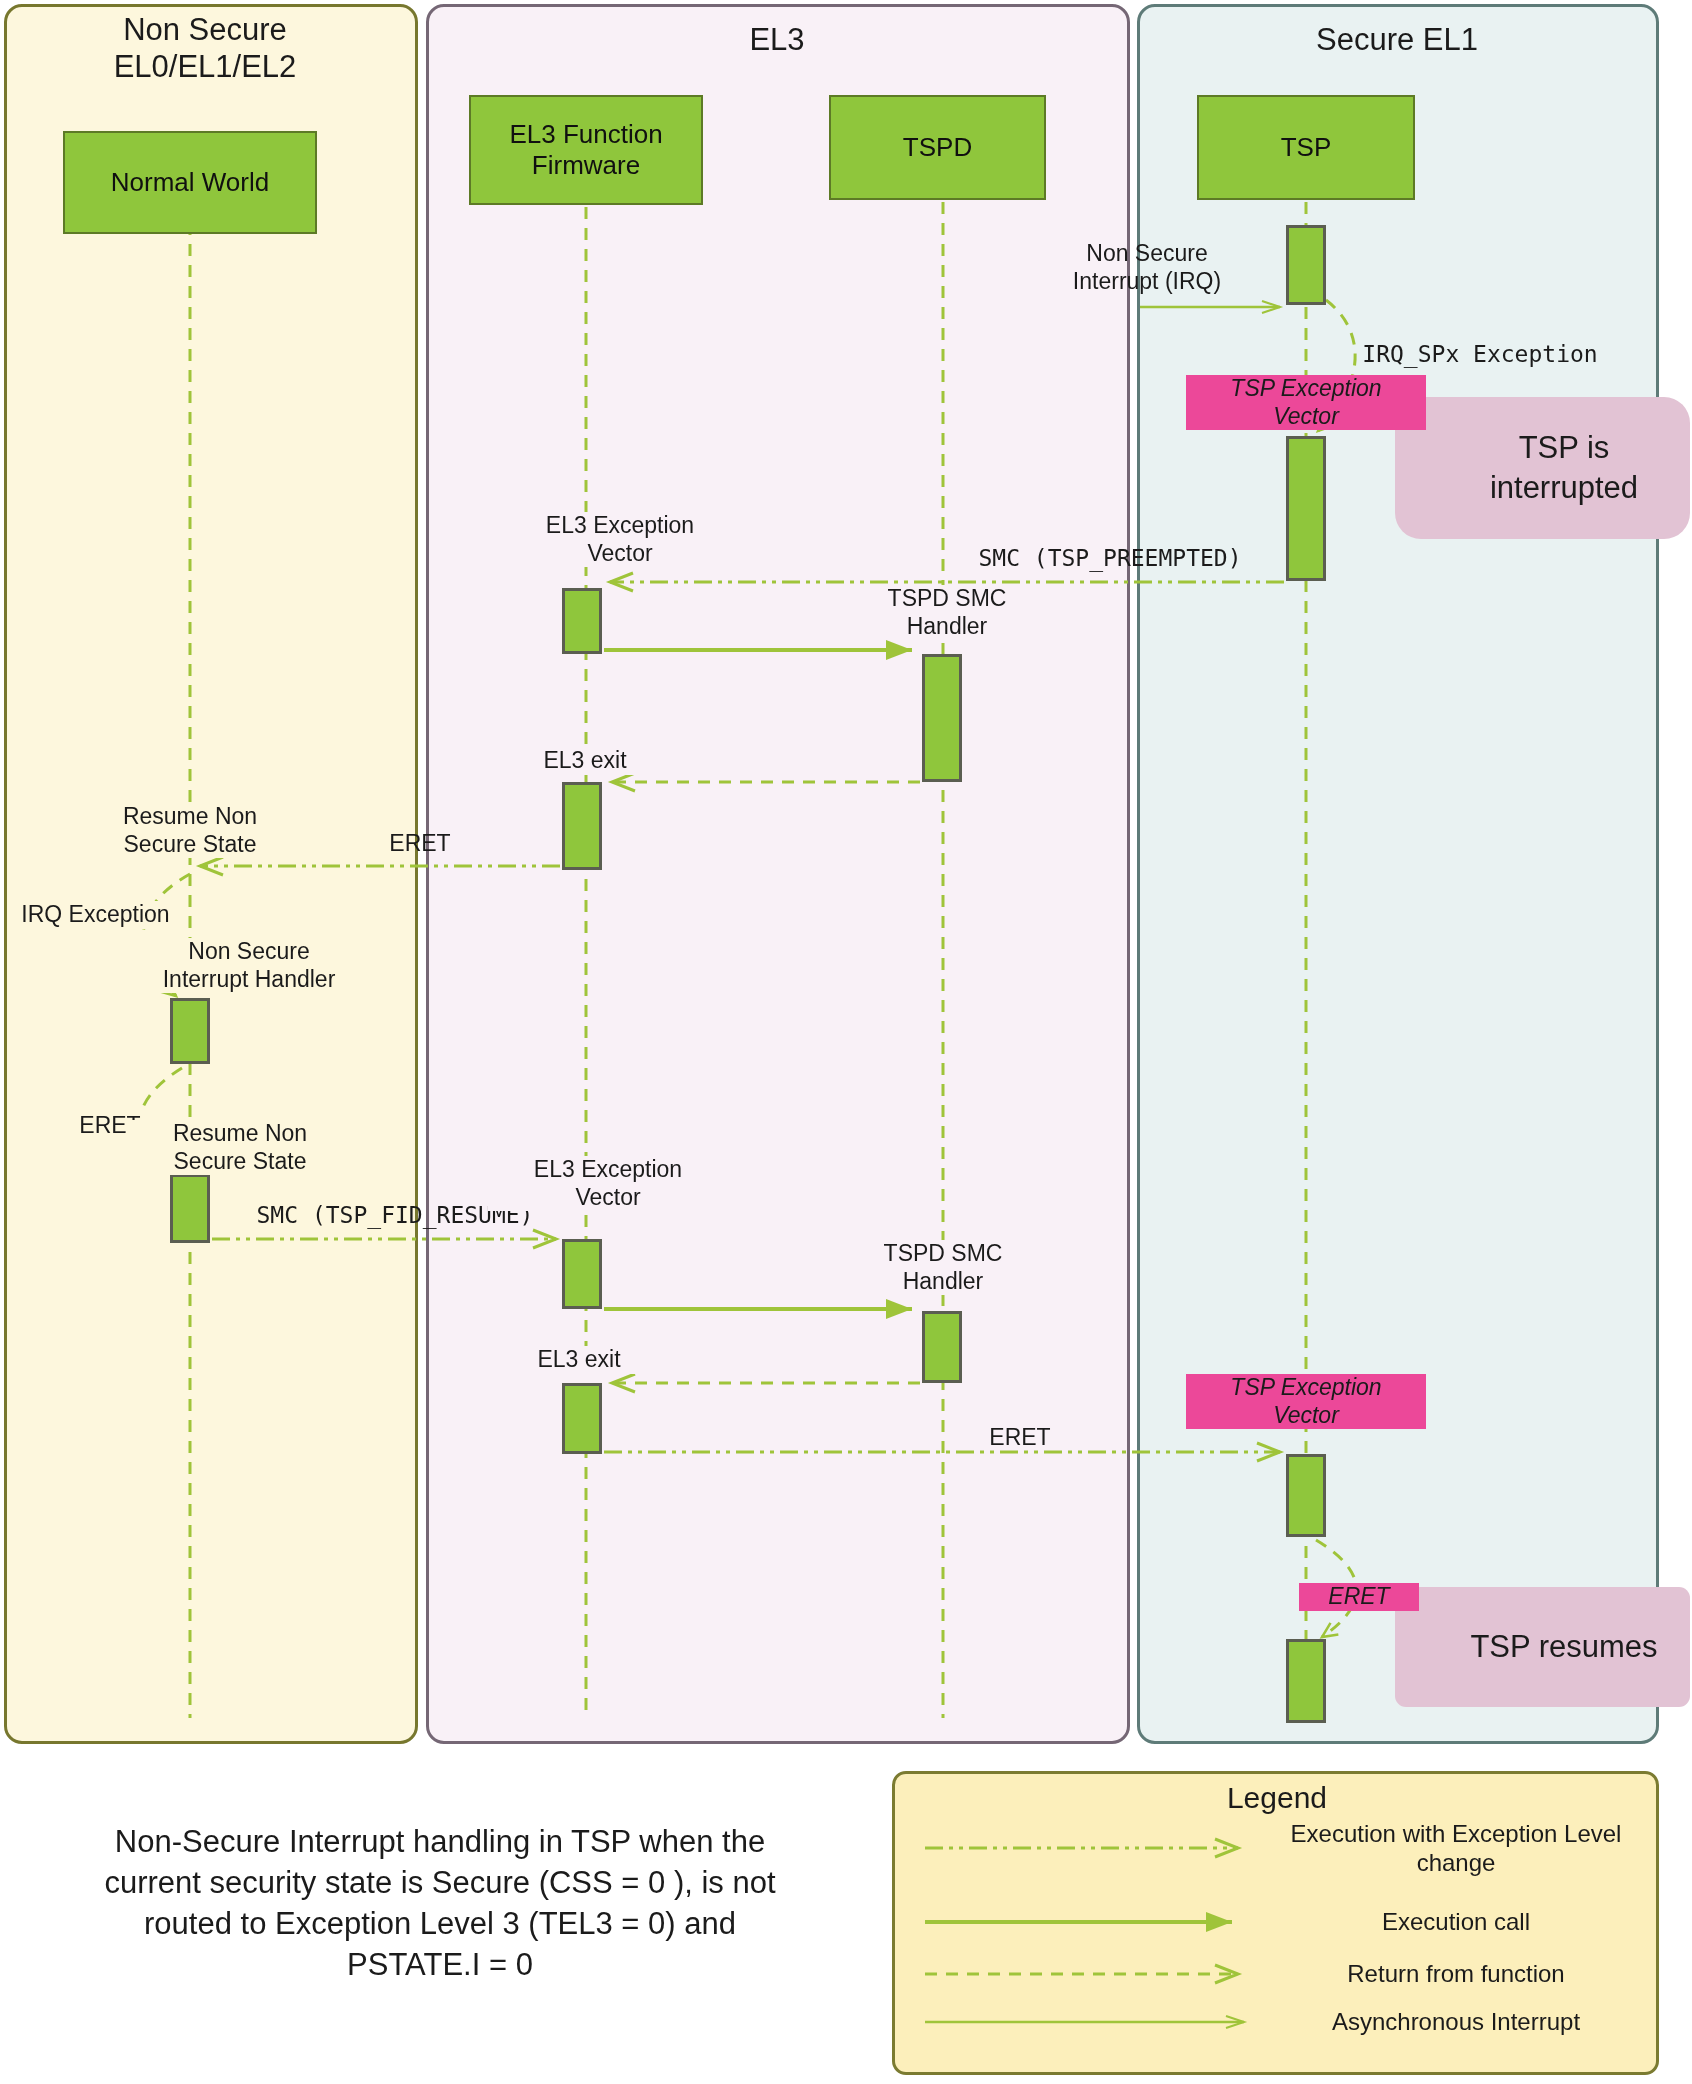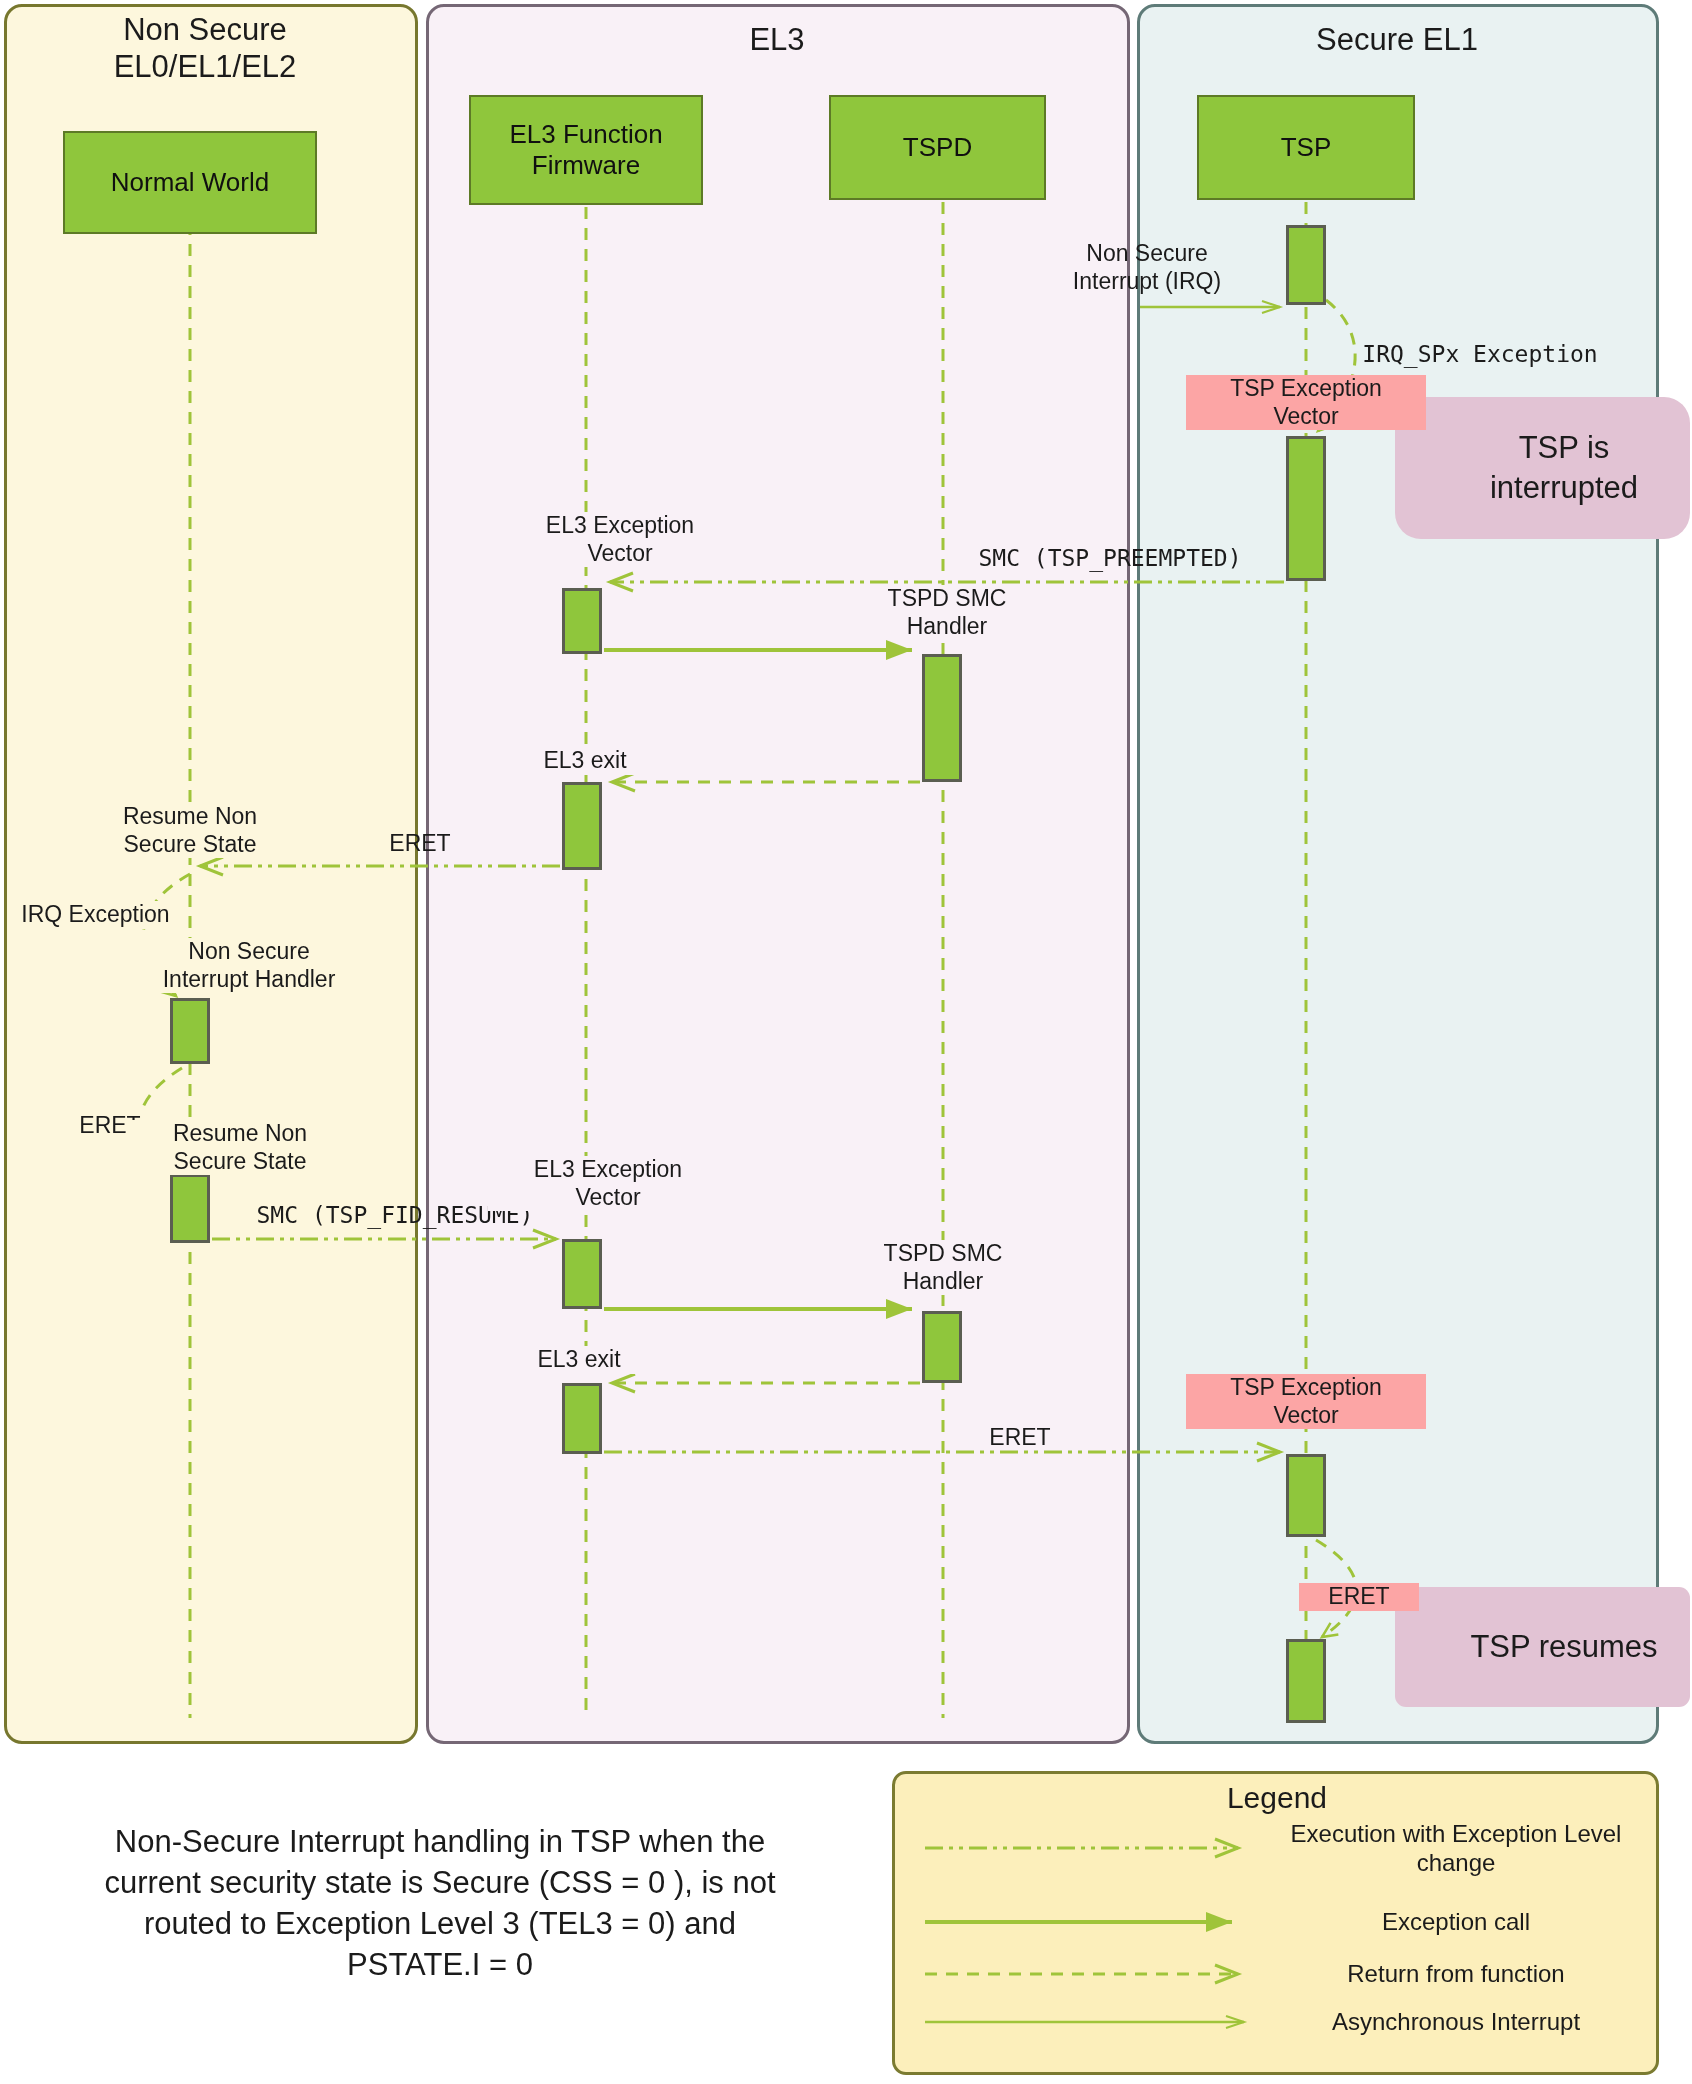--- a/index.html
+++ b/index.html
@@ -14,21 +14,21 @@
   .lane-title{position:absolute;text-align:center;font-size:31px;line-height:1.18;white-space:pre-line;z-index:3;}
   .actor{
     position:absolute;background:#8fc63c;border:2px solid #5d7a26;display:flex;align-items:center;justify-content:center;
     text-align:center;white-space:pre-line;font-size:26px;line-height:1.2;z-index:3;color:#101010;box-sizing:border-box;
   }
   .act{position:absolute;width:40px;background:#8fc63c;border:3px solid #5b5e51;z-index:2;box-sizing:border-box;}
   .label{position:absolute;text-align:center;white-space:pre-line;font-size:23px;line-height:1.2;z-index:3;}
   .mono{font-family:"DejaVu Sans Mono",monospace;font-size:23px;}
   .bg1{background:#fdf7dd;}
   .bg2{background:#f9f1f7;}
-  .bg3{background:#fca5a5;}
+  .bg3{background:#ec4899;font-style:italic;}
   .note{
     position:absolute;background:#e2c3d4;border-radius:26px;display:flex;align-items:center;justify-content:center;
     text-align:center;white-space:pre-line;font-size:31px;line-height:1.3;z-index:1;padding-left:43px;
   }
   .caption{position:absolute;left:50px;top:1822px;width:780px;text-align:center;font-size:31px;line-height:1.32;white-space:pre-line;z-index:3;}
   .legend-box{position:absolute;left:892px;top:1771px;width:767px;height:304px;background:#fcefbb;border:3px solid #7b7b31;border-radius:14px;z-index:0;box-sizing:border-box;}
   .legend-title{position:absolute;left:1142px;top:1781px;width:270px;text-align:center;font-size:30px;z-index:3;}
   .legend-label{position:absolute;left:1268px;width:376px;text-align:center;font-size:24px;line-height:1.2;white-space:pre-line;z-index:3;}
   svg.wires{position:absolute;left:0;top:0;z-index:1;}
   .ln{fill:none;stroke:#9fc43a;}
@@ -150,17 +150,17 @@
   <div class="label bg3" style="left:1299px;top:1583px;width:120px;">ERET</div>
 
   <div class="caption">Non-Secure Interrupt handling in TSP when the
 current security state is Secure (CSS = 0 ), is not
 routed to Exception Level 3 (TEL3 = 0) and
 PSTATE.I = 0</div>
 
   <div class="legend-title">Legend</div>
   <div class="legend-label" style="top:1820px;">Execution with Exception Level
 change</div>
-  <div class="legend-label" style="top:1908px;">Exception call</div>
+  <div class="legend-label" style="top:1908px;">Execution call</div>
   <div class="legend-label" style="top:1960px;">Return from function</div>
   <div class="legend-label" style="top:2008px;">Asynchronous Interrupt</div>
 
 </div>
 
 </body></html>

